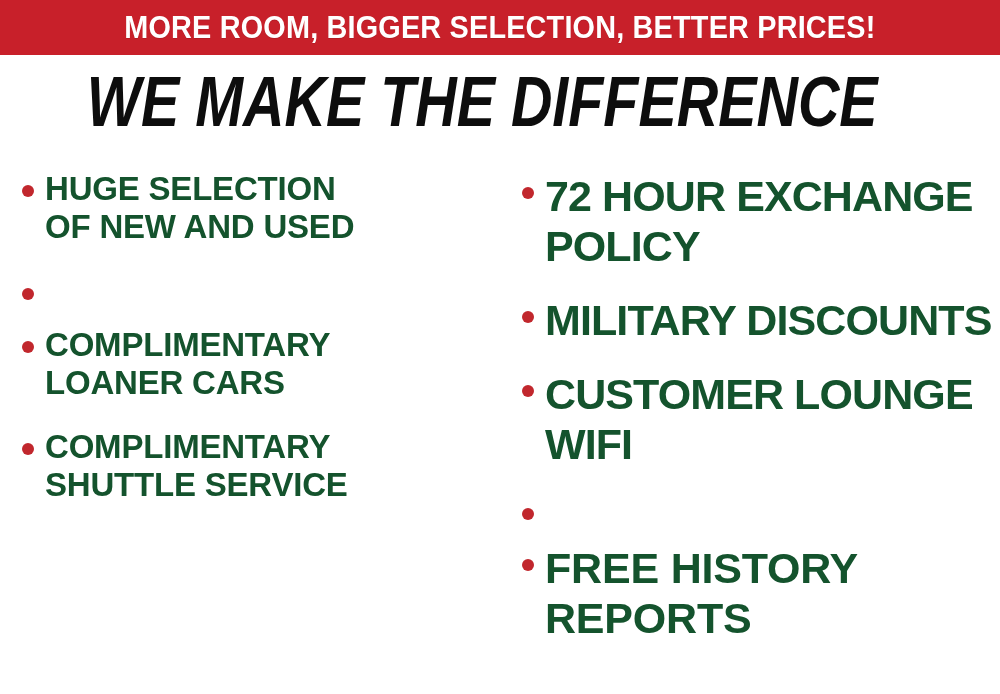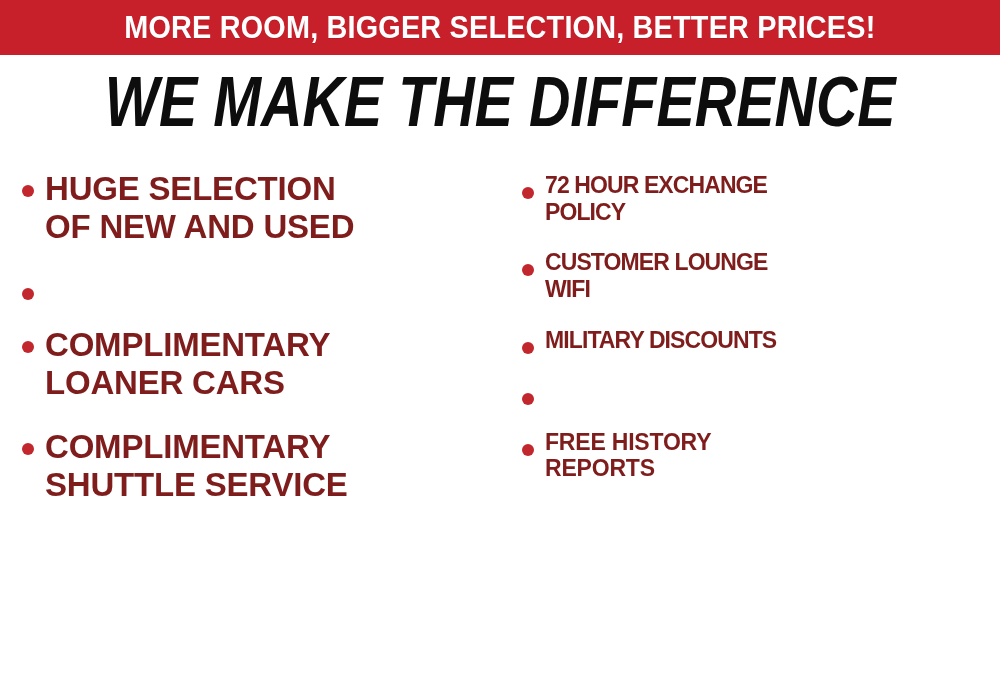--- a/index.html
+++ b/index.html
@@ -52,21 +52,20 @@
 
   
   .headline-wrap {
     position: absolute;
     left: 0;
     top: 63px;
     width: 1000px;
     height: 78px;
     display: flex;
     align-items: center;
-    justify-content: center;
   }
 
   .headline {
     color: #0d0d0d;
     font-family: "Liberation Sans", sans-serif;
     font-weight: bold;
     font-style: italic;
     font-size: 70px;
     line-height: 1;
     letter-spacing: 0px;
@@ -106,32 +105,32 @@
     flex: 0 0 auto;
     width: 12px;
     height: 12px;
     border-radius: 50%;
     background: #c1272d;
     margin-top: 15px;
     margin-right: 11px;
   }
 
   .bullet-text {
-    color: #7f1d1d;
+    color: #14532d;
     font-family: "Liberation Sans", sans-serif;
     font-weight: bold;
     font-size: 33px;
     line-height: 1.16;
     letter-spacing: -0.2px;
     text-transform: uppercase;
     white-space: pre-line;
   }
 
   .column-left .bullet-text { font-size: 33px; }
-  .column-right .bullet-text { font-size: 23px; }
+  .column-right .bullet-text { font-size: 43px; }
 
   
   .bullet-text.tight { letter-spacing: -0.9px; }
 </style>
 </head>
 <body>
 
 <div class="poster">
 
   <div class="banner">
@@ -175,31 +174,31 @@
 
       <div class="bullet-item">
         <span class="bullet-dot"></span>
         <span class="bullet-text tight">72 HOUR EXCHANGE
 POLICY</span>
       </div>
 
 
       <div class="bullet-item">
         <span class="bullet-dot"></span>
+        <span class="bullet-text tight">MILITARY DISCOUNTS</span>
+      </div>
+
+      <div class="bullet-item">
+        <span class="bullet-dot"></span>
         <span class="bullet-text tight">CUSTOMER LOUNGE
 WIFI</span>
       </div>
 
       <div class="bullet-item">
         <span class="bullet-dot"></span>
-        <span class="bullet-text tight">MILITARY DISCOUNTS</span>
-      </div>
-
-      <div class="bullet-item">
-        <span class="bullet-dot"></span>
       </div>
 
       <div class="bullet-item">
         <span class="bullet-dot"></span>
         <span class="bullet-text">FREE HISTORY
 REPORTS</span>
       </div>
 
     </div>
 

